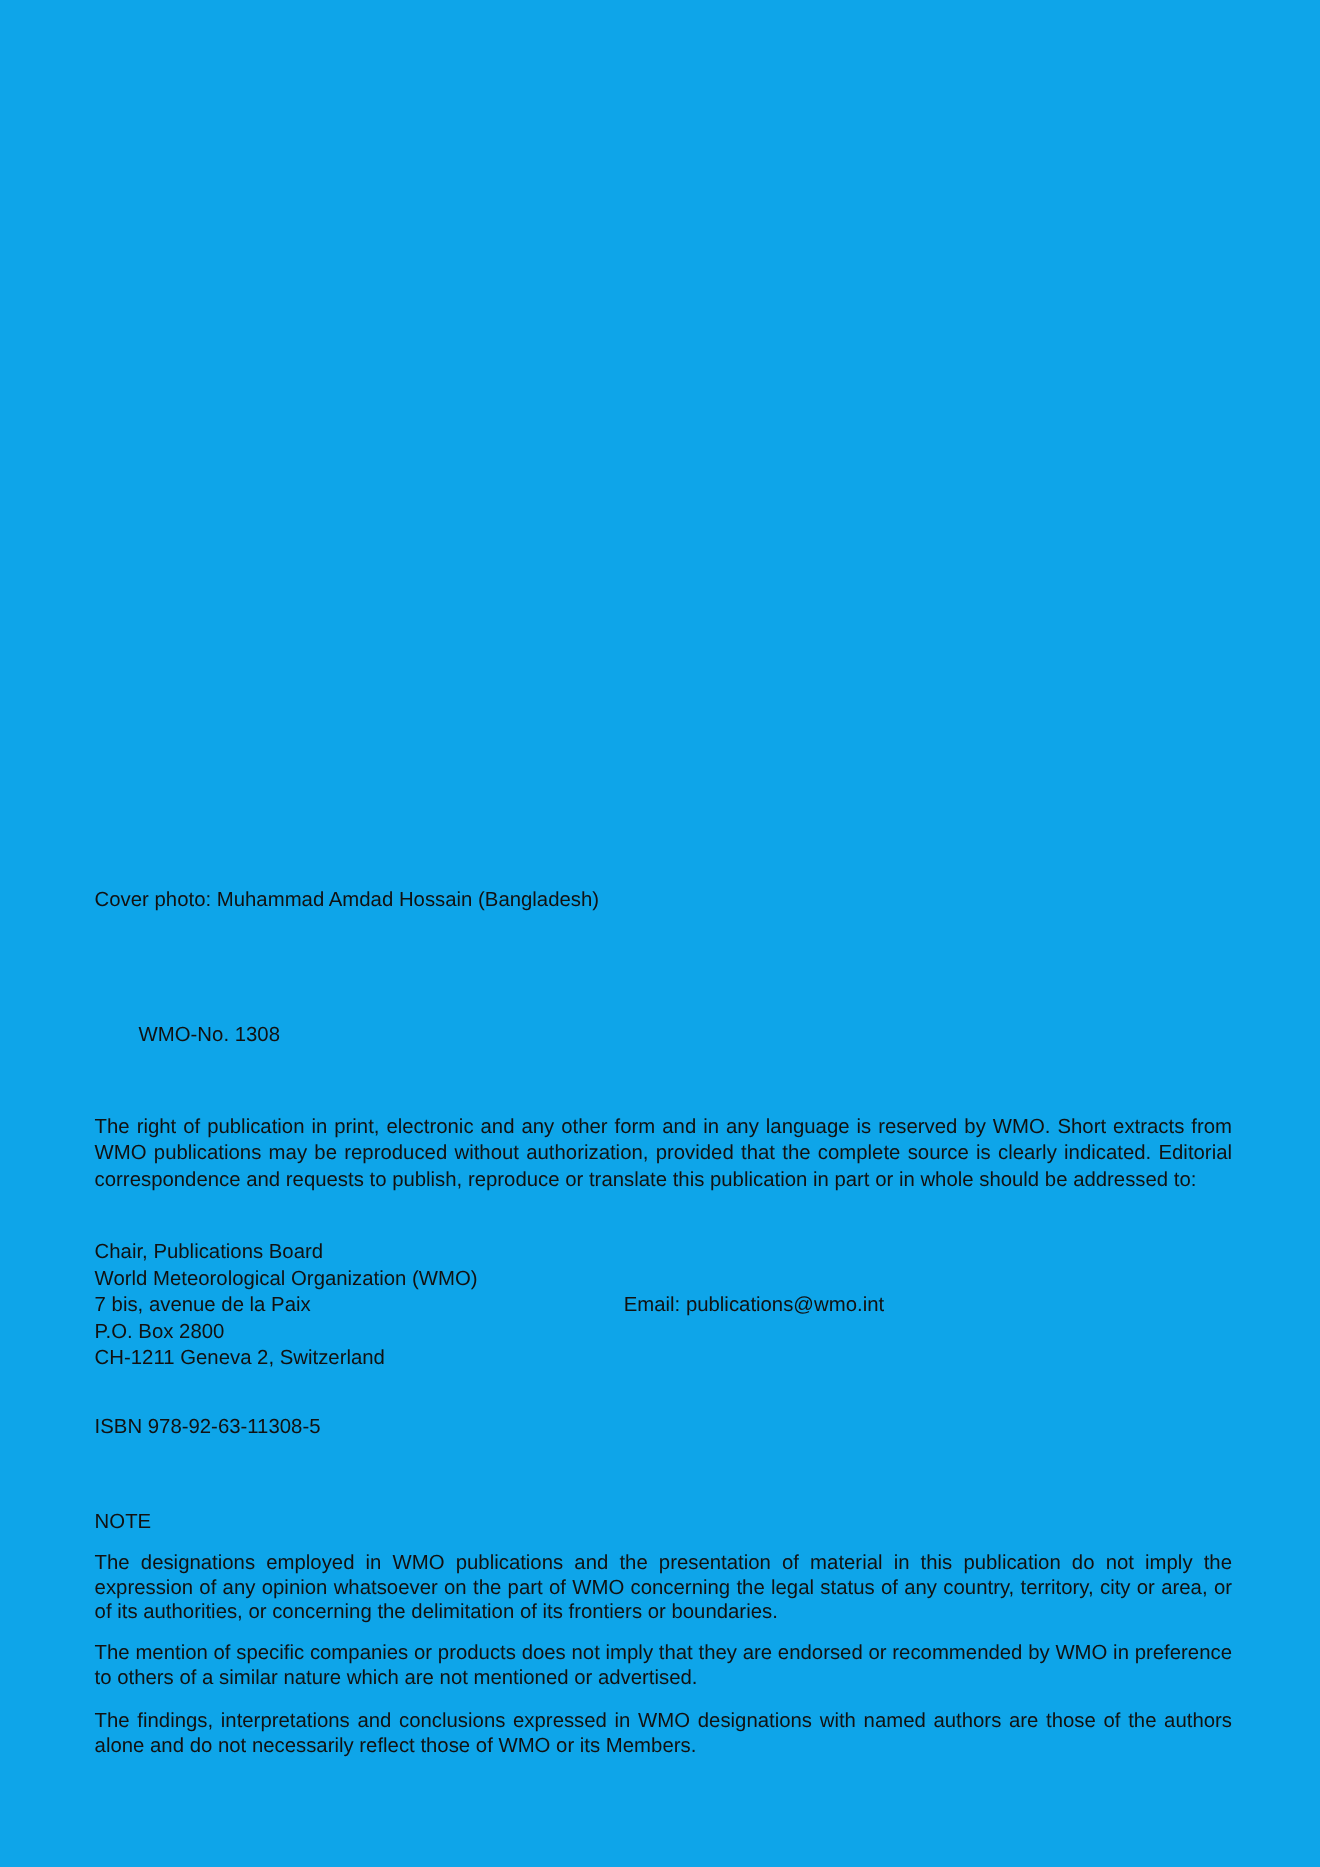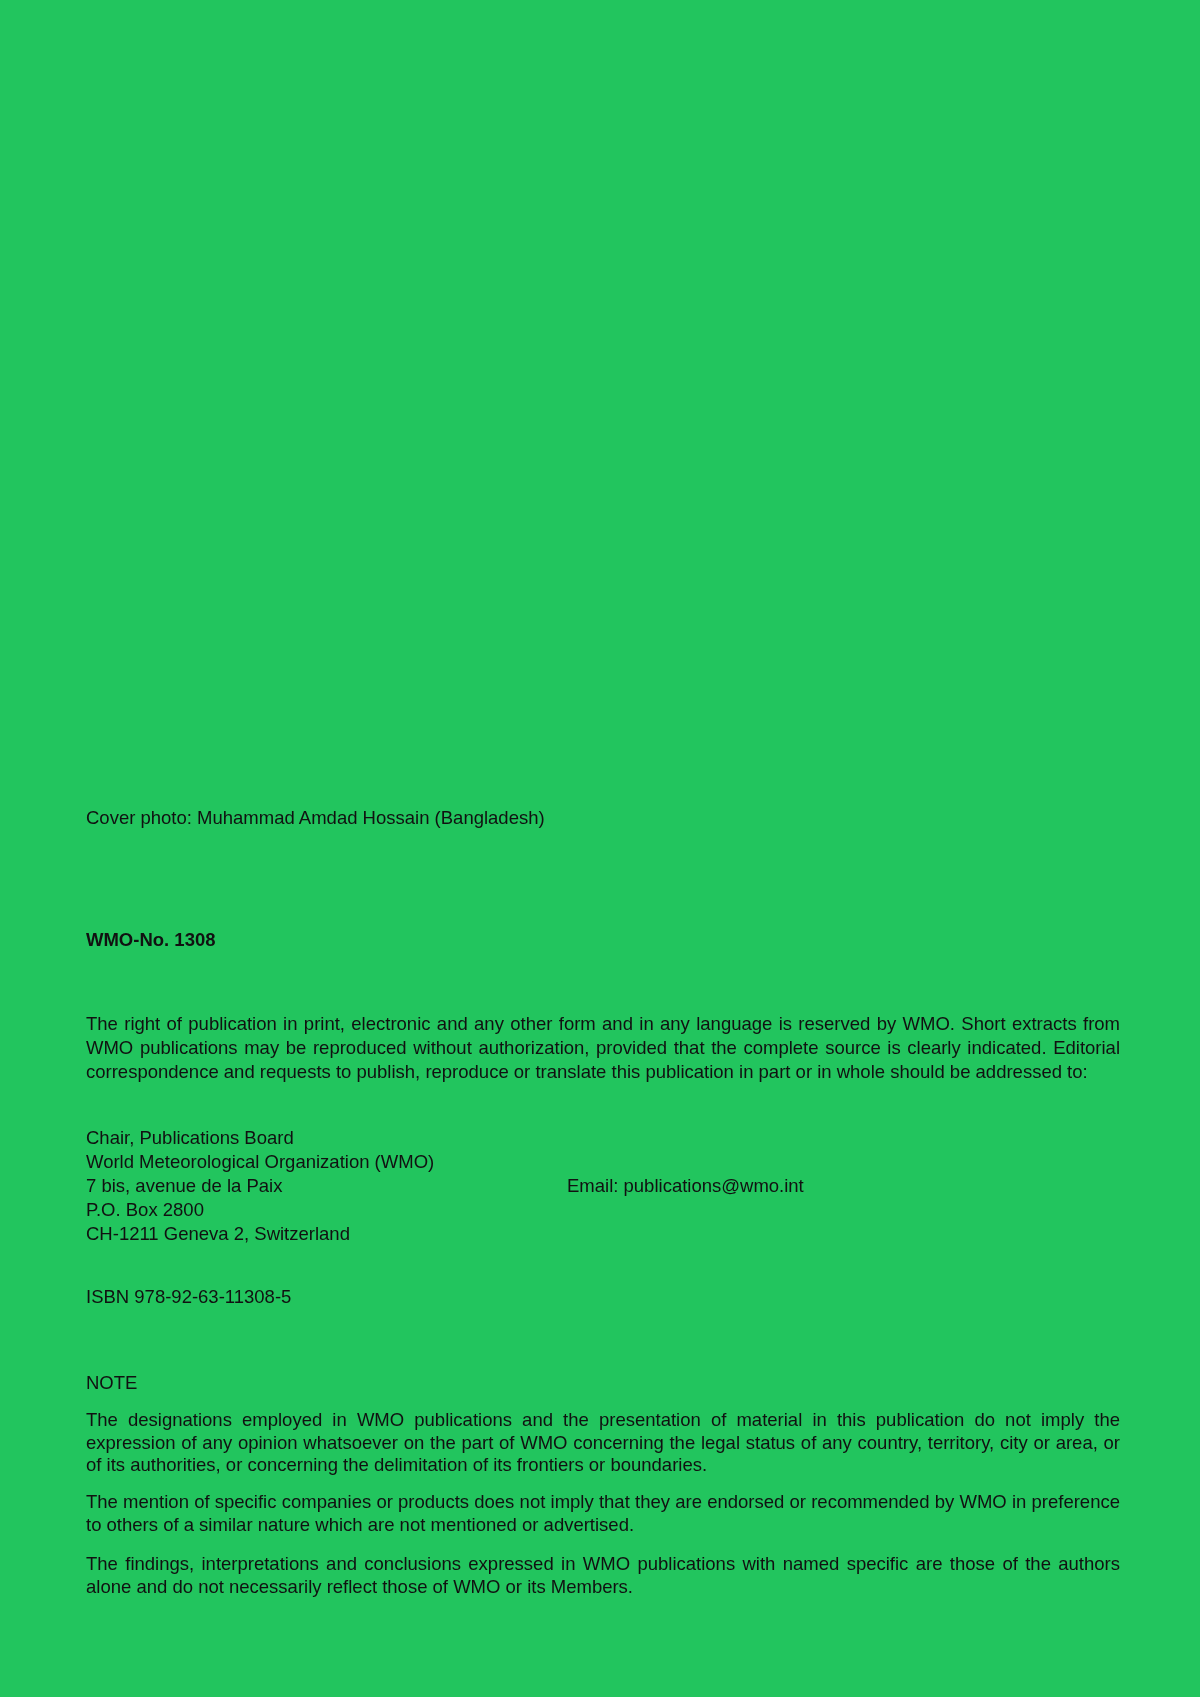--- a/index.html
+++ b/index.html
@@ -13,35 +13,35 @@
       position: relative;
       overflow: hidden;
       font-family: "Liberation Sans", "DejaVu Sans", sans-serif;
       color: #111111;
     }
     .page {
       position: absolute;
       left: 0; top: 0;
       width: 1200px;
       height: 1697px;
-      background: #22c55e;
+      background: #0ea5e9;
     }
     .blk {
       position: absolute;
       left: 86px;
       width: 1034px;
       font-size: 18.5px;
       line-height: 24px;
       margin: 0;
     }
     .just {
       text-align: justify;
       text-align-last: left;
     }
-    .bold { font-weight: bold; }
+    .bold { font-weight: normal; margin-left: 40px; }
     #cover-credit { top: 806px; }
     #wmo-number { top: 928px; }
     #copyright { top: 971px; }
     #rights-para { top: 1012px; }
     #address { top: 1126px; width: 1034px; }
     #address .col-left {
       position: absolute;
       left: 0; top: 0;
       width: 470px;
     }
@@ -81,15 +81,15 @@
       <span class="line">Email: publications@wmo.int</span>
     </div>
   </div>
 
   <p class="blk" id="isbn">ISBN 978-92-63-11308-5</p>
 
   <p class="blk" id="note-heading">NOTE</p>
 
   <p class="blk just" id="note-para-2">The mention of specific companies or products does not imply that they are endorsed or recommended by WMO in preference to others of a similar nature which are not mentioned or advertised.</p>
   <p class="blk just" id="note-para-1">The designations employed in WMO publications and the presentation of material in this publication do not imply the expression of any opinion whatsoever on the part of WMO concerning the legal status of any country, territory, city or area, or of its authorities, or concerning the delimitation of its frontiers or boundaries.</p>
-  <p class="blk just" id="note-para-3">The findings, interpretations and conclusions expressed in WMO publications with named specific are those of the authors alone and do not necessarily reflect those of WMO or its Members.</p>
+  <p class="blk just" id="note-para-3">The findings, interpretations and conclusions expressed in WMO designations with named authors are those of the authors alone and do not necessarily reflect those of WMO or its Members.</p>
 
 </div>
 
 </body></html>

